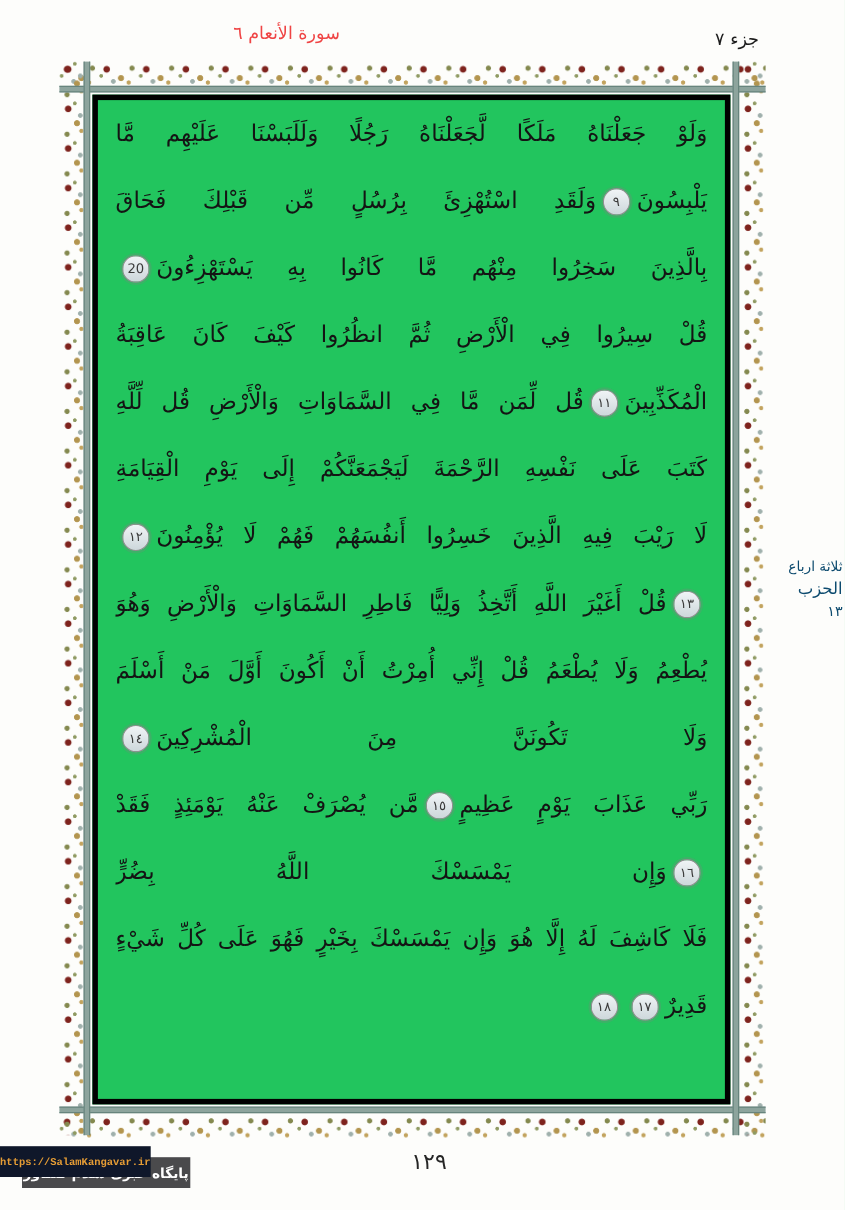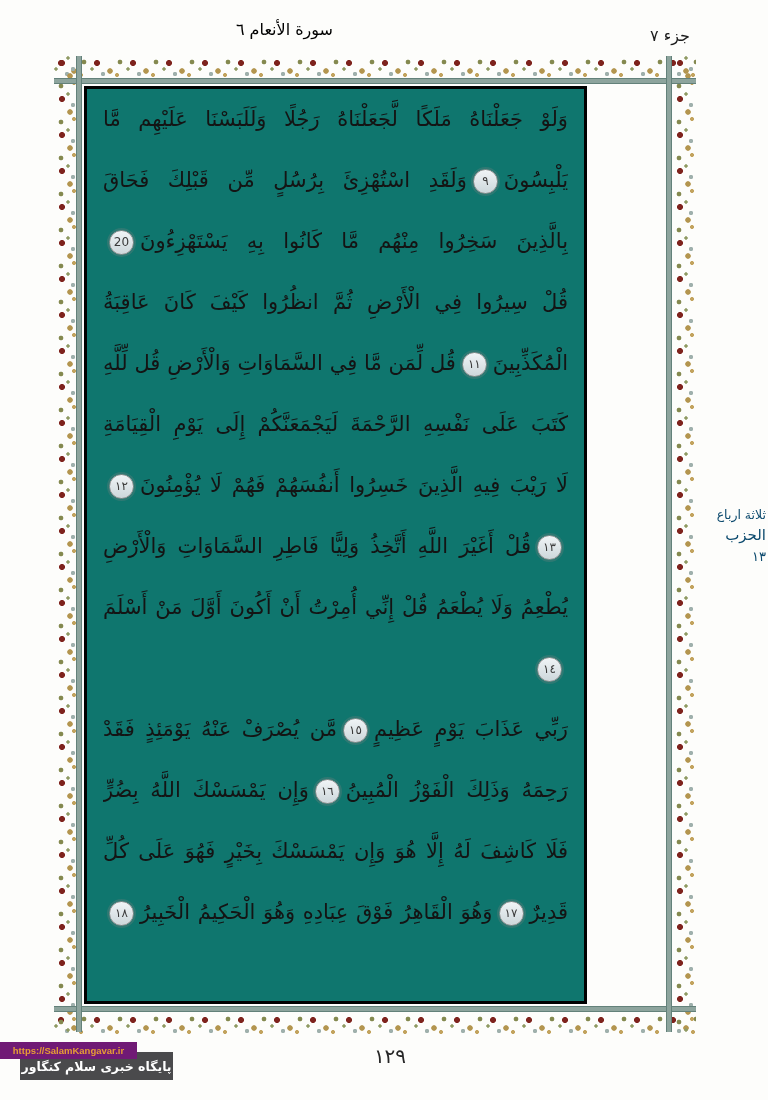--- a/index.html
+++ b/index.html
@@ -1,20 +1,20 @@
 <!DOCTYPE html>
 <html lang="ar"><head>
 <meta charset="utf-8">
 <style>
   * { margin:0; padding:0; box-sizing:border-box; }
   body { background:#ffffff; font-family:"DejaVu Sans", sans-serif; }
   .canvas { position:relative; width:768px; height:1100px; background:#fdfdfb; overflow:hidden; }
 
   
-  .surah-title { position:absolute; left:188px; top:20px; width:145px; font-size:16px; color:#000000; direction:rtl; text-align:right; }
+  .surah-title { position:absolute; left:188px; top:20px; width:145px; font-size:16px; color:#ef4444; direction:rtl; text-align:center; }
   .juz-label  { position:absolute; left:618px; top:26px; width:72px; font-size:16px; color:#1c1c1c; direction:rtl; text-align:right; }
 
   
   .orn { position:absolute; }
   .orn-h {
     background-image:
       radial-gradient(circle at 7px 7px,  #7e231d 2.6px, rgba(126,35,29,0) 3.4px),
       radial-gradient(circle at 20px 15px,#b3954f 2.4px, rgba(179,149,79,0) 3.1px),
       radial-gradient(circle at 30px 6px, #84894f 2.0px, rgba(132,137,79,0) 2.7px),
       radial-gradient(circle at 13px 18px,#9fb0ac 1.8px, rgba(159,176,172,0) 2.5px),
@@ -38,22 +38,22 @@
   .orn-right  { left:673px; top:56px;   width:21px;  height:976px; }
 
   .bar { position:absolute; background:#8da49d; }
   .bar-top    { left:54px;  top:78px;   width:642px; height:6px; border-top:1px solid #63817a; border-bottom:1px solid #63817a; }
   .bar-bottom { left:54px;  top:1006px; width:642px; height:6px; border-top:1px solid #63817a; border-bottom:1px solid #63817a; }
   .bar-left   { left:76px;  top:56px;   width:6px;  height:976px; border-left:1px solid #63817a; border-right:1px solid #63817a; }
   .bar-right  { left:666px; top:56px;   width:6px;  height:976px; border-left:1px solid #63817a; border-right:1px solid #63817a; }
 
   
   .panel {
-    position:absolute; left:84px; top:86px; width:503px; height:918px;
-    background:#0f766e; border:3px solid #000000;
+    position:absolute; left:84px; top:86px; width:580px; height:918px;
+    background:#22c55e; border:5px solid #000000;
     padding:0 16px; display:grid; grid-template-rows:repeat(15, 1fr);
   }
   .qline {
     direction:rtl; text-align:justify; text-align-last:justify; -moz-text-align-last:justify;
     font-size:21px; color:#141414; line-height:61px; height:61px; overflow:hidden;
     font-family:"DejaVu Sans", sans-serif;
   }
   .qtext { white-space:normal; }
 
   .ayah {
@@ -77,24 +77,24 @@
   .margin-note .l2 { font-size:15px; font-weight:normal; line-height:23px; }
   .margin-note .l3 { font-size:13px; line-height:20px; }
 
   
   .wm1 {
     position:absolute; left:0; top:1052px; width:153px; height:28px; background:#4a4a4c;
     color:#ffffff; font-weight:bold; font-size:12.5px;
     display:flex; align-items:center; justify-content:center; direction:rtl; z-index:5;margin-left:20px;
   }
   .wm2 {
-    position:absolute; left:0; top:1042px; width:137px; height:17px; background:#701a75;
+    position:absolute; left:0; top:1042px; width:137px; height:28px; background:#0f172a;
     color:#e69d35; font-weight:bold; font-size:9.5px;
     display:flex; align-items:center; justify-content:center; z-index:5;
-    font-family:Liberation Sans, sans-serif;
+    font-family:Liberation Mono, monospace;
   }
 
   
   .page-number { position:absolute; left:92px; top:1044px; width:596px; text-align:center; font-size:20px; color:#262626; direction:rtl; }
 </style>
 </head>
 <body>
 
 <div class="canvas">
 
@@ -125,33 +125,33 @@
           <span class="ayah-num">١١</span>
         </span><span class="qtext">قُل لِّمَن مَّا فِي السَّمَاوَاتِ وَالْأَرْضِ قُل لِّلَّهِ</span></div>
       <div class="qline"><span class="qtext">كَتَبَ عَلَى نَفْسِهِ الرَّحْمَةَ لَيَجْمَعَنَّكُمْ إِلَى يَوْمِ الْقِيَامَةِ</span></div>
       <div class="qline"><span class="qtext">لَا رَيْبَ فِيهِ الَّذِينَ خَسِرُوا أَنفُسَهُمْ فَهُمْ لَا يُؤْمِنُونَ</span><span class="ayah">
           <span class="ayah-num">١٢</span>
         </span></div>
       <div class="qline"><span class="ayah">
           <span class="ayah-num">١٣</span>
         </span><span class="qtext">قُلْ أَغَيْرَ اللَّهِ أَتَّخِذُ وَلِيًّا فَاطِرِ السَّمَاوَاتِ وَالْأَرْضِ وَهُوَ</span></div>
       <div class="qline"><span class="qtext">يُطْعِمُ وَلَا يُطْعَمُ قُلْ إِنِّي أُمِرْتُ أَنْ أَكُونَ أَوَّلَ مَنْ أَسْلَمَ</span></div>
-      <div class="qline"><span class="ayah">
+      <div class="qline"><span class="qtext">وَلَا تَكُونَنَّ مِنَ الْمُشْرِكِينَ</span><span class="ayah">
           <span class="ayah-num">١٤</span>
         </span></div>
       <div class="qline"><span class="qtext">رَبِّي عَذَابَ يَوْمٍ عَظِيمٍ</span><span class="ayah">
           <span class="ayah-num">١٥</span>
         </span><span class="qtext">مَّن يُصْرَفْ عَنْهُ يَوْمَئِذٍ فَقَدْ</span></div>
-      <div class="qline"><span class="qtext">رَحِمَهُ وَذَلِكَ الْفَوْزُ الْمُبِينُ</span><span class="ayah">
+      <div class="qline"><span class="ayah">
           <span class="ayah-num">١٦</span>
         </span><span class="qtext">وَإِن يَمْسَسْكَ اللَّهُ بِضُرٍّ</span></div>
       <div class="qline"><span class="qtext">فَلَا كَاشِفَ لَهُ إِلَّا هُوَ وَإِن يَمْسَسْكَ بِخَيْرٍ فَهُوَ عَلَى كُلِّ شَيْءٍ</span></div>
       <div class="qline"><span class="qtext">قَدِيرٌ</span><span class="ayah">
           <span class="ayah-num">١٧</span>
-        </span><span class="qtext">وَهُوَ الْقَاهِرُ فَوْقَ عِبَادِهِ وَهُوَ الْحَكِيمُ الْخَبِيرُ</span><span class="ayah">
+        </span><span class="ayah">
           <span class="ayah-num">١٨</span>
         </span></div>
     </div>
 
   <div class="margin-note">
     <div class="l1">ثلاثة ارباع</div>
     <div class="l2">الحزب</div>
     <div class="l3">١٣</div>
   </div>
 

